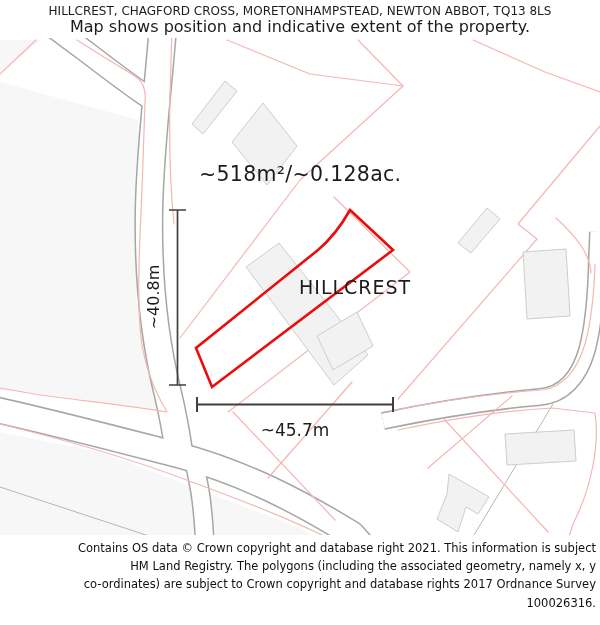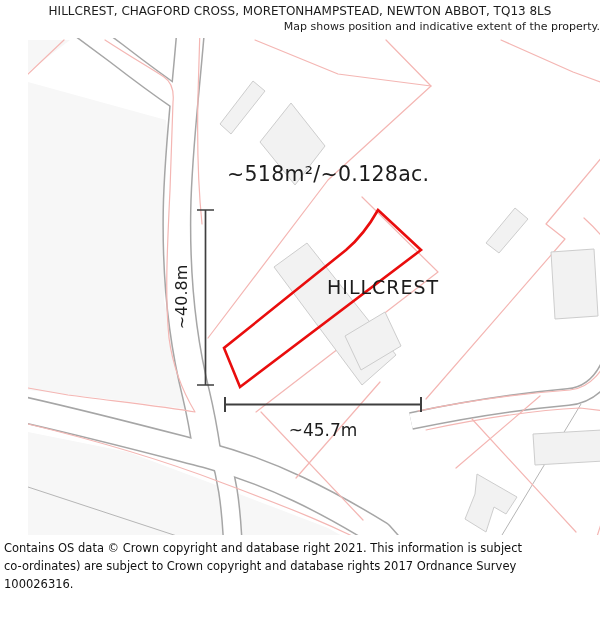--- a/index.html
+++ b/index.html
@@ -6,28 +6,28 @@
   body {
     width: 600px; height: 625px; overflow: hidden;
     font-family: "DejaVu Sans", "Liberation Sans", sans-serif;
     color: #1c1c1c;
   }
   .header {
     width: 600px; height: 38px; text-align: center;
     padding-top: 4px; box-sizing: border-box; background: #ffffff;
   }
   .header .title   { font-size: 12px; line-height: 15px; white-space: nowrap; }
-  .header .subtitle{ font-size: 11px; line-height: 15px; white-space: nowrap; text-align: right; }
-  .map-wrap { width: 496px; height: 497px; position: relative; background: #22c55e; margin-left: 28px; }
+  .header .subtitle{ font-size: 16px; line-height: 15px; white-space: nowrap; }
+  .map-wrap { width: 496px; height: 497px; position: relative; background: #22c55e; }
   svg { display: block; }
   .footer {
     width: 600px; height: 90px; box-sizing: border-box;
     padding: 4px 4px 0 4px; background: #ffffff;
   }
-  .footer .fline { font-size: 11.5px; line-height: 18.2px; white-space: nowrap; color: #111111; }
+  .footer .fline { font-size: 11.5px; line-height: 18.2px; white-space: nowrap; color: #111111; text-align: right; }
 </style>
 </head>
 <body>
 
 <div class="header">
   <div class="title">HILLCREST, CHAGFORD CROSS, MORETONHAMPSTEAD, NEWTON ABBOT, TQ13 8LS</div>
   <div class="subtitle">Map shows position and indicative extent of the property.</div>
 </div>
 
 <div class="map-wrap">
@@ -106,15 +106,16 @@
     <text x="199" y="181" font-size="20.5" letter-spacing="0.3">~518m²/~0.128ac.</text>
     <text x="299" y="294" font-size="19" letter-spacing="1">HILLCREST</text>
     <text x="295" y="436" font-size="17" text-anchor="middle">~45.7m</text>
     <text x="159" y="297" font-size="16" text-anchor="middle" transform="rotate(-90 159 297)">~40.8m</text>
   </g>
 </svg>
 </div>
 
 <div class="footer">
   <div class="fline">Contains OS data © Crown copyright and database right 2021. This information is subject</div>
+  <div class="fline">HM Land Registry. The polygons (including the associated geometry, namely x, y</div>
   <div class="fline">co-ordinates) are subject to Crown copyright and database rights 2017 Ordnance Survey</div>
   <div class="fline">100026316.</div>
 </div>
 
 </body></html>

